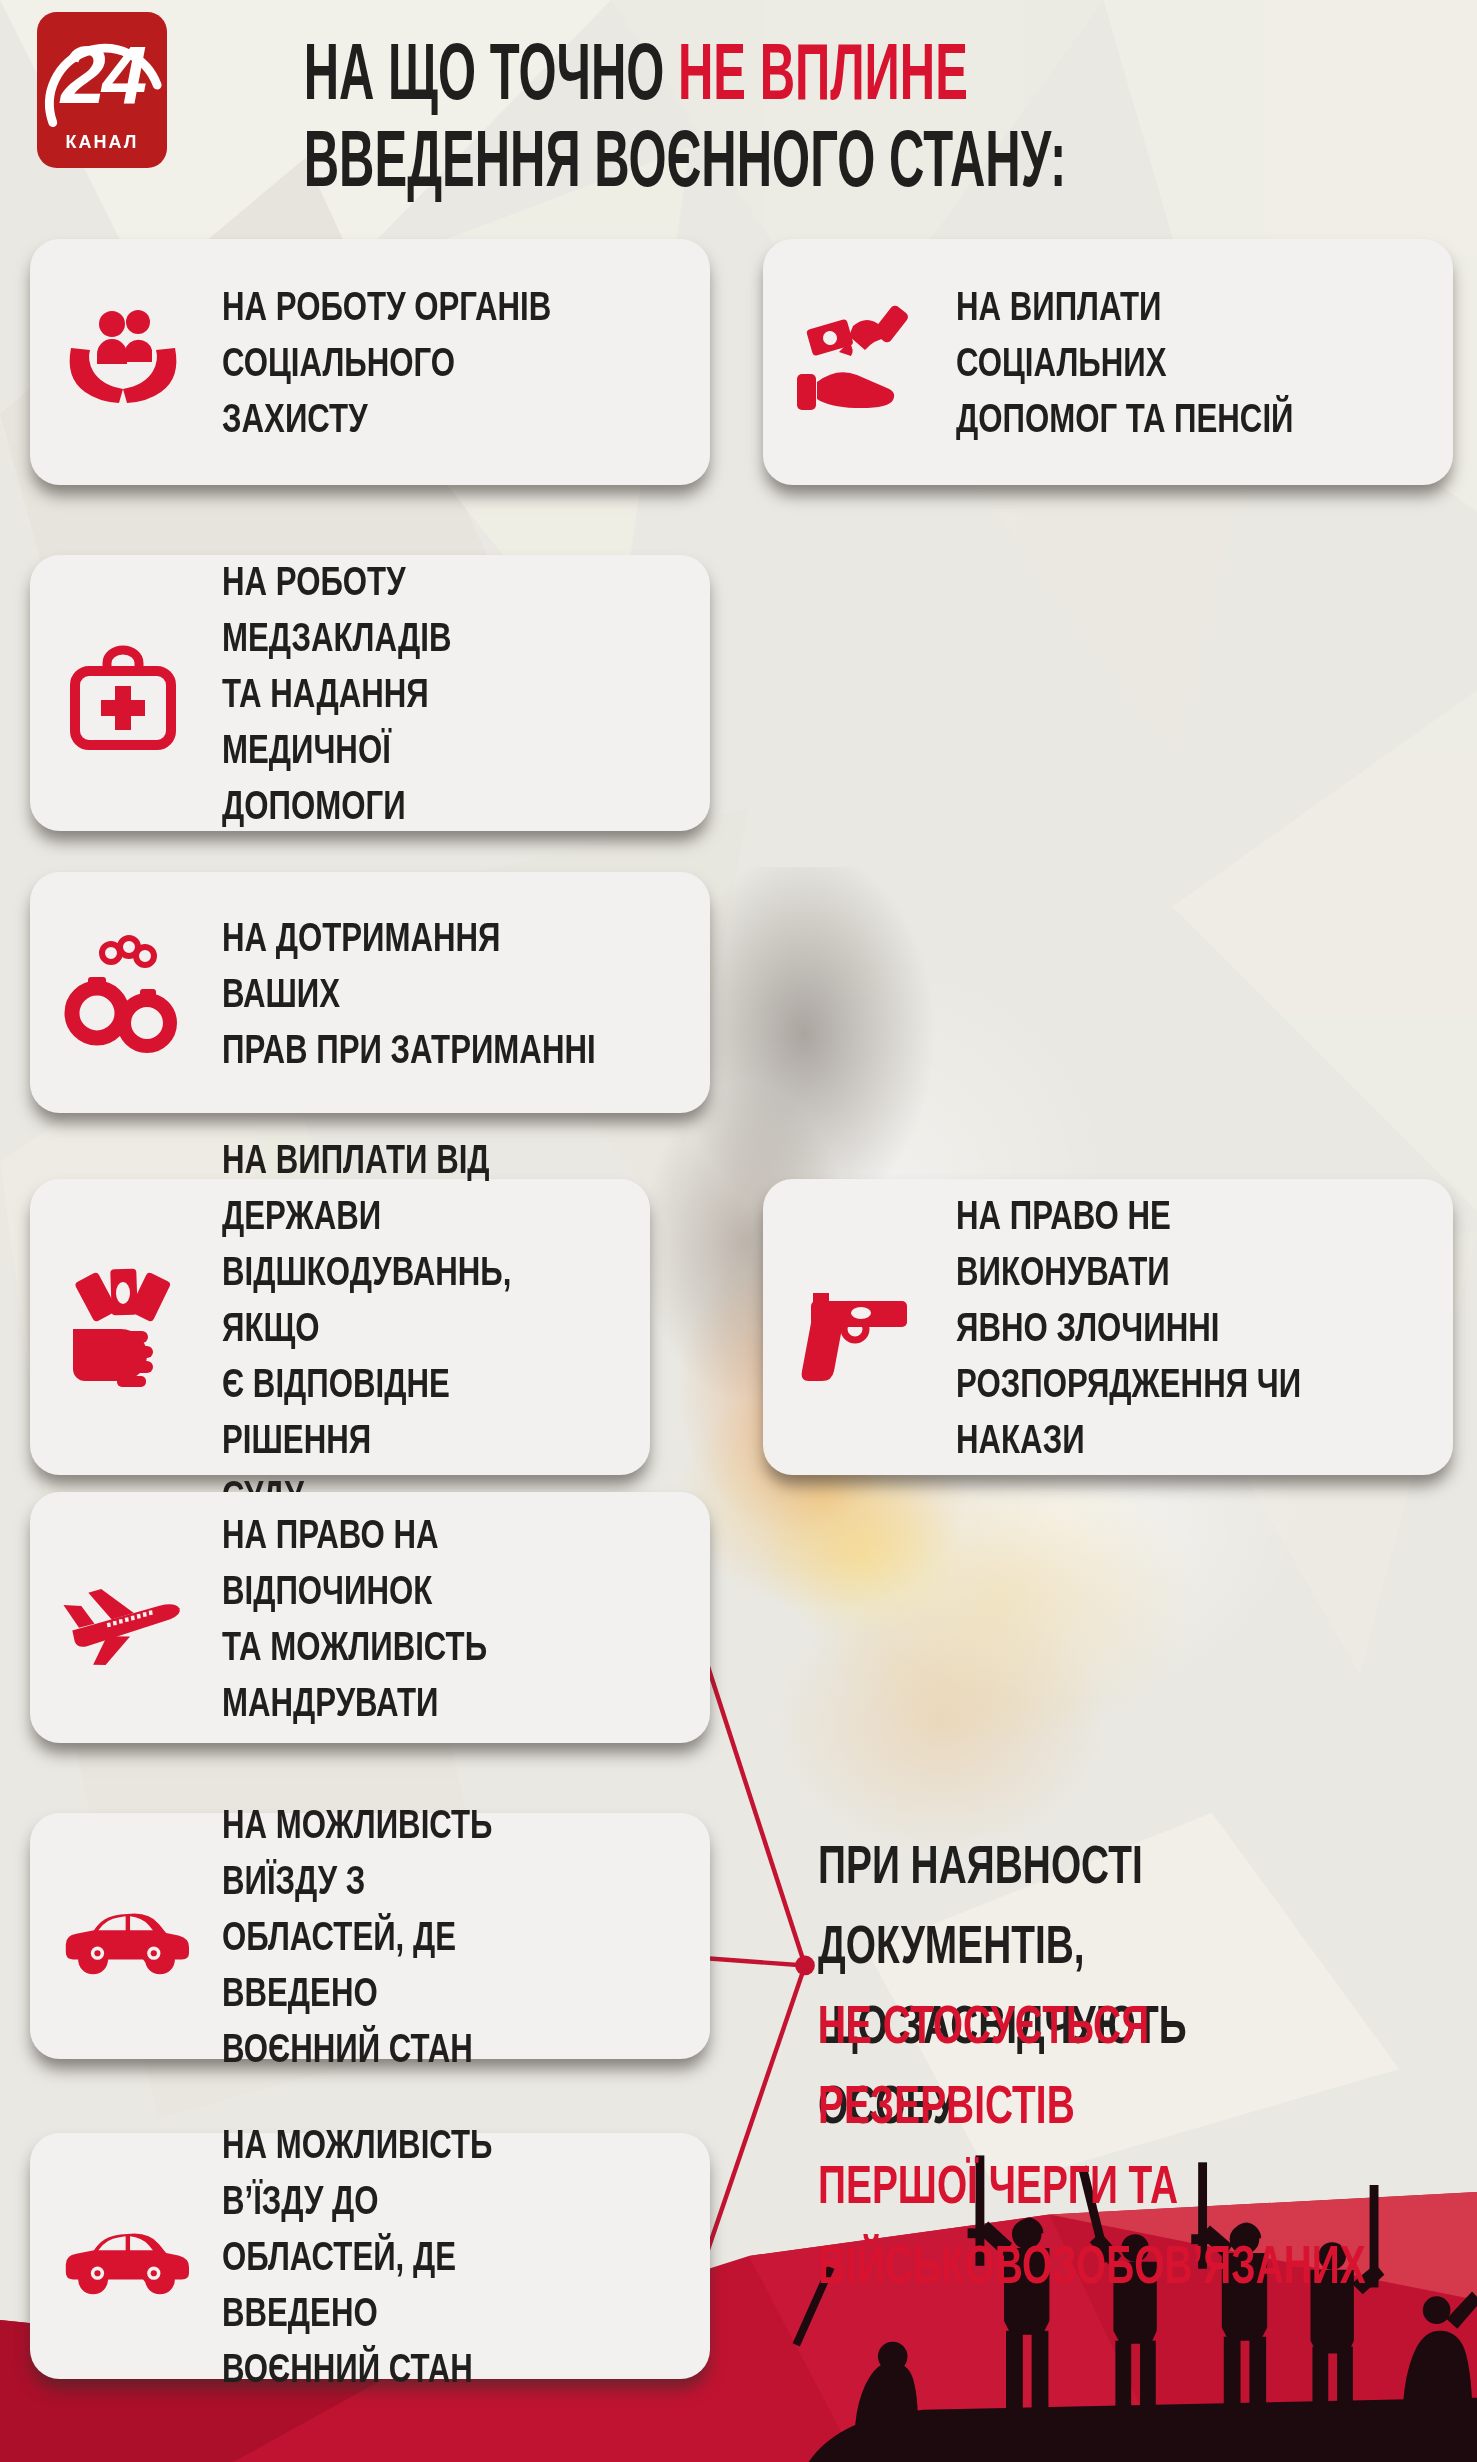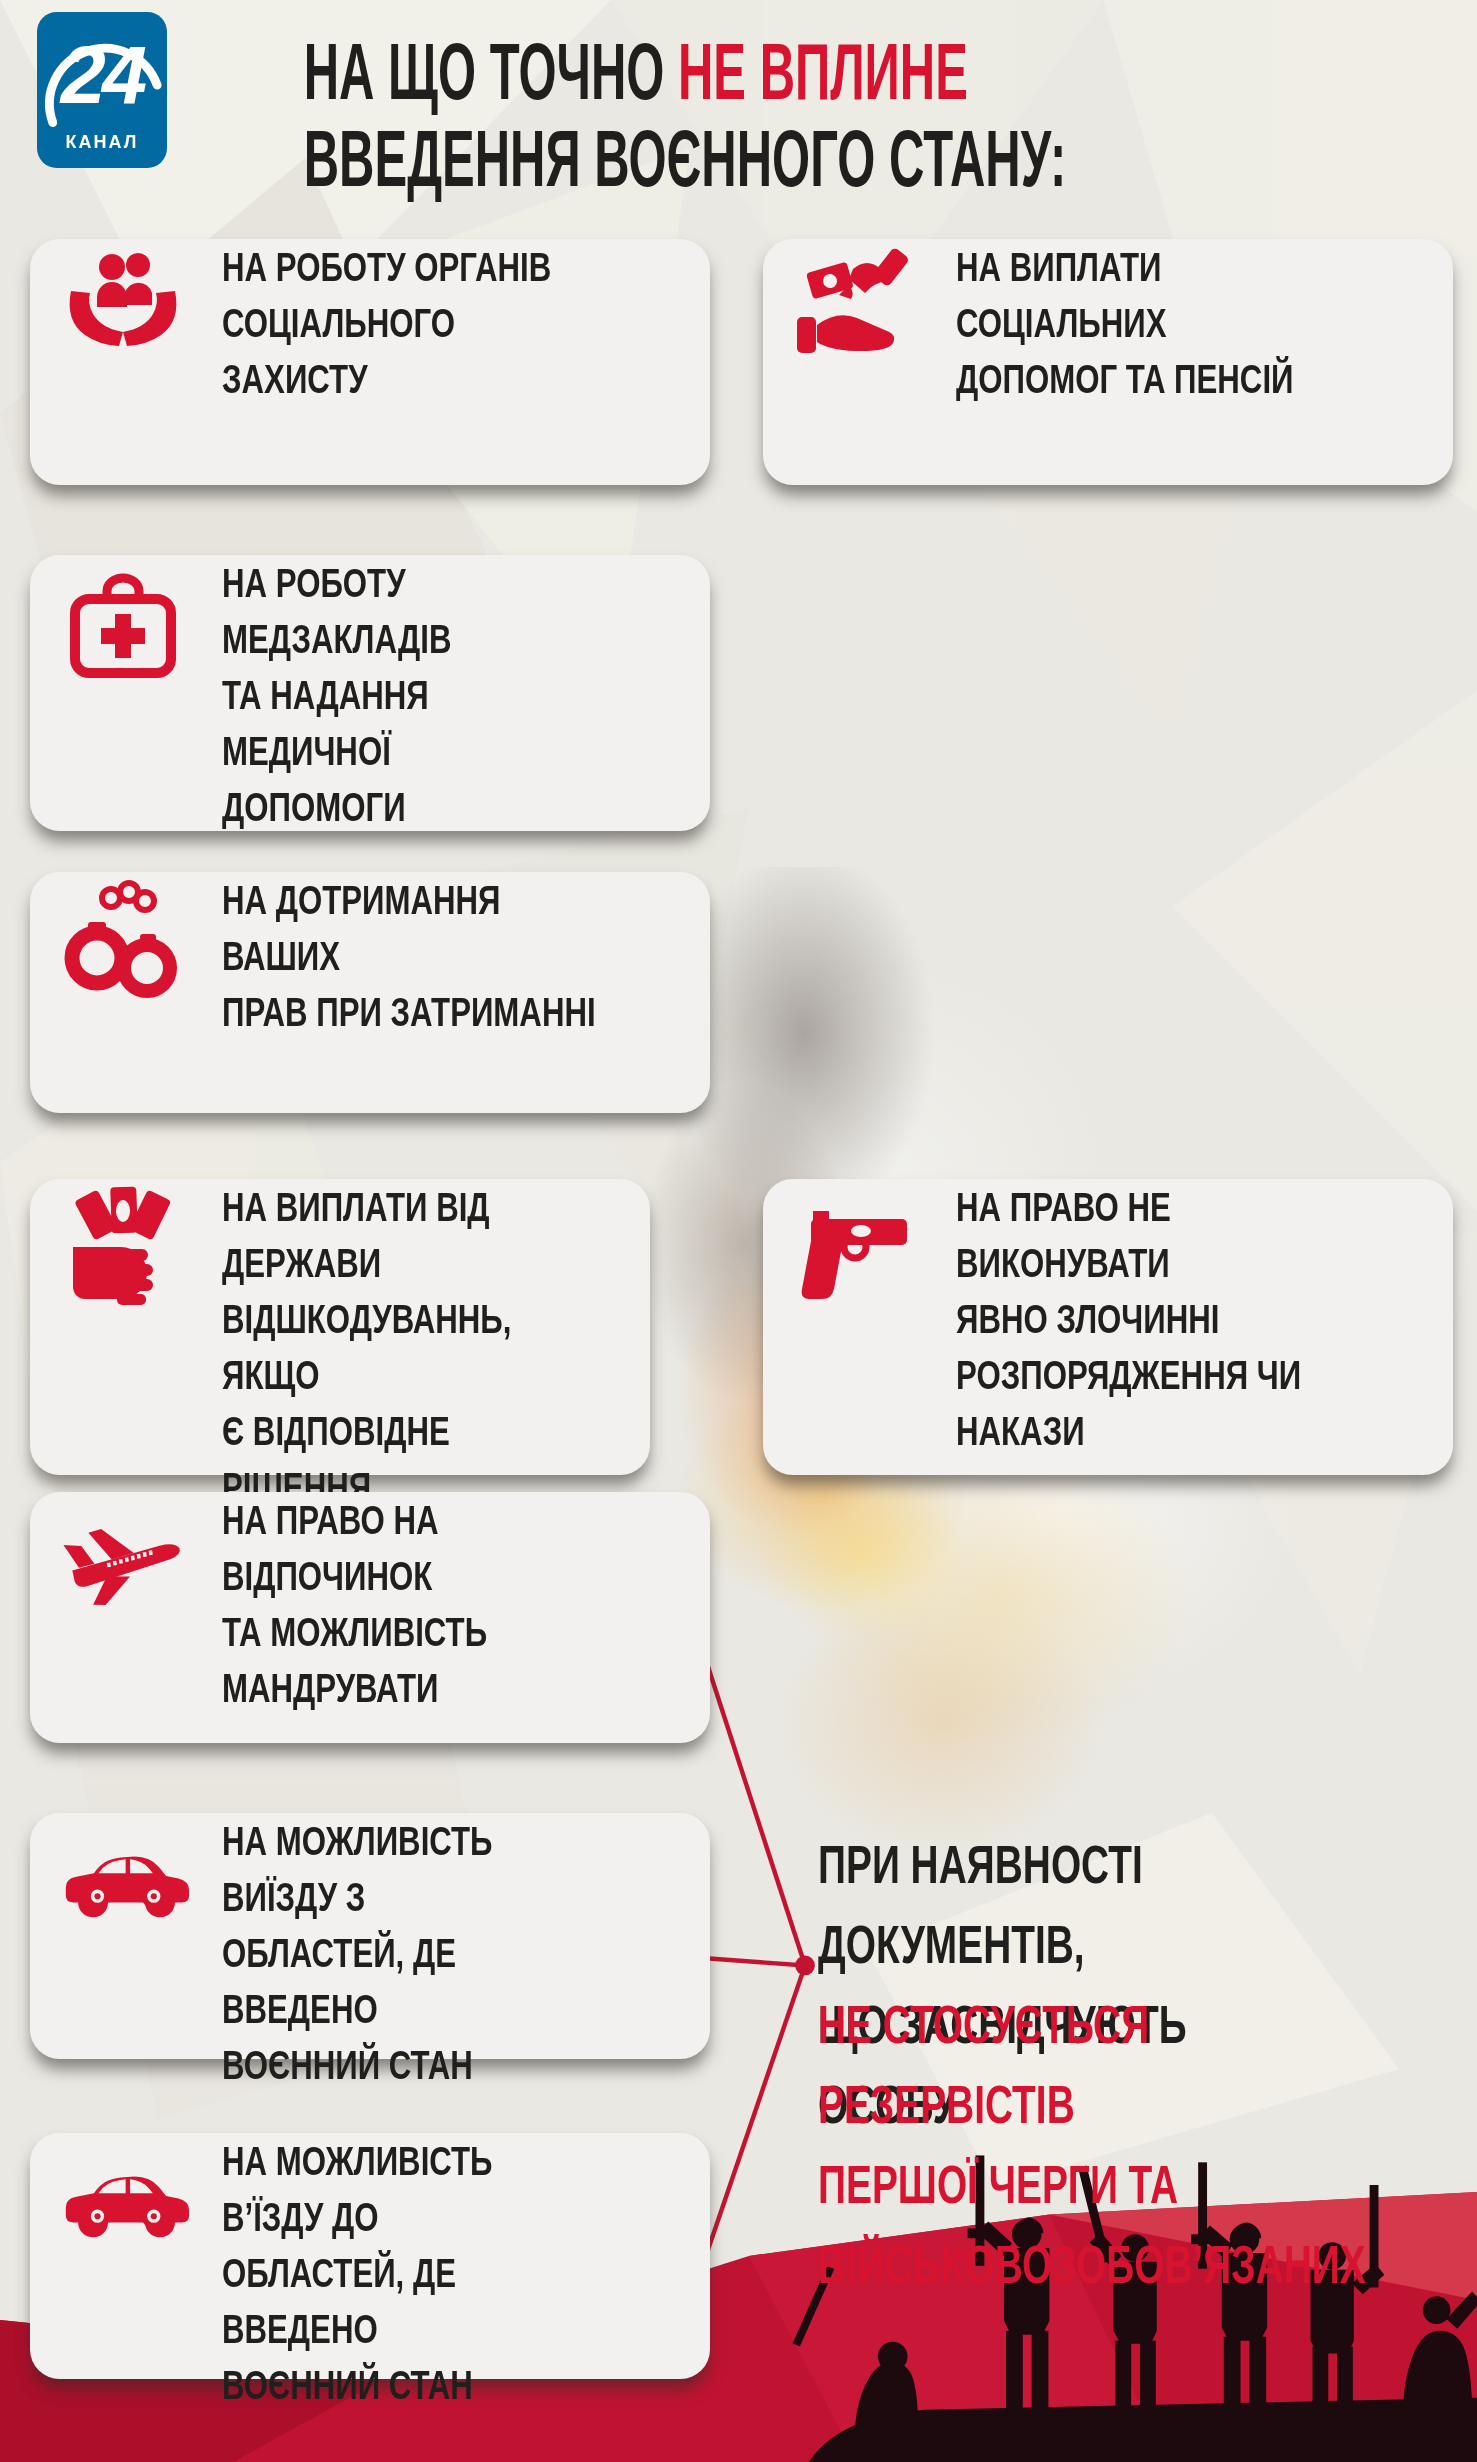--- a/index.html
+++ b/index.html
@@ -25,21 +25,21 @@
       radial-gradient(ellipse 325px 256px at 62% 62%, rgba(255,255,255,.55), rgba(255,255,255,0) 75%),
       radial-gradient(ellipse 236px 187px at 50% 82%, rgba(238,160,62,.22), rgba(238,160,62,0) 70%),
       radial-gradient(ellipse 296px 296px at 45% 30%, rgba(255,255,255,.35), rgba(255,255,255,0) 75%);
   }
   #band-soldiers{z-index:2;top:2108px;position:absolute;left:0;}
   #connectors{z-index:3;}
 
   
   .logo{
     position:absolute;z-index:5;left:37px;top:11.8px;width:130px;height:156px;
-    border-radius:19.7px;background:#0369a1;overflow:hidden;
+    border-radius:19.7px;background:#b91c1c;overflow:hidden;
   }
   .logo .num{
     position:absolute;left:0;top:23.6px;width:100%;text-align:center;
     color:#fff;font-size:81px;font-weight:bold;font-style:italic;line-height:81px;
     letter-spacing:-3.9px;
   }
   .logo .chan{
     position:absolute;left:0;top:120px;width:100%;text-align:center;
     color:#fff;font-size:18px;font-weight:bold;letter-spacing:2px;
   }
@@ -51,21 +51,21 @@
     text-align:center;color:#211f1d;font-weight:bold;
     font-size:79px;line-height:87px;letter-spacing:0px;
     transform:scaleX(.62);transform-origin:center top;white-space:nowrap;
   }
   .title .red{color:#d8132f;}
 
   
   .card{
     position:absolute;z-index:4;background:#f2f1ef;border-radius:29.6px;
     box-shadow:0 11.8px 15.8px -2px rgba(50,44,40,.55);
-    display:flex;
+    display:flex;align-items:center;
   }
   .card .icon{flex:0 0 auto;width:132px;height:132px;margin-left:27.6px;
     display:flex;align-items:center;justify-content:center;}
   .card .txt{
     margin-left:33px;color:#211f1d;font-weight:bold;
     font-size:40px;line-height:56px;white-space:pre-line;
     transform:scaleX(.78);transform-origin:left center;letter-spacing:0;
   }
 
   

